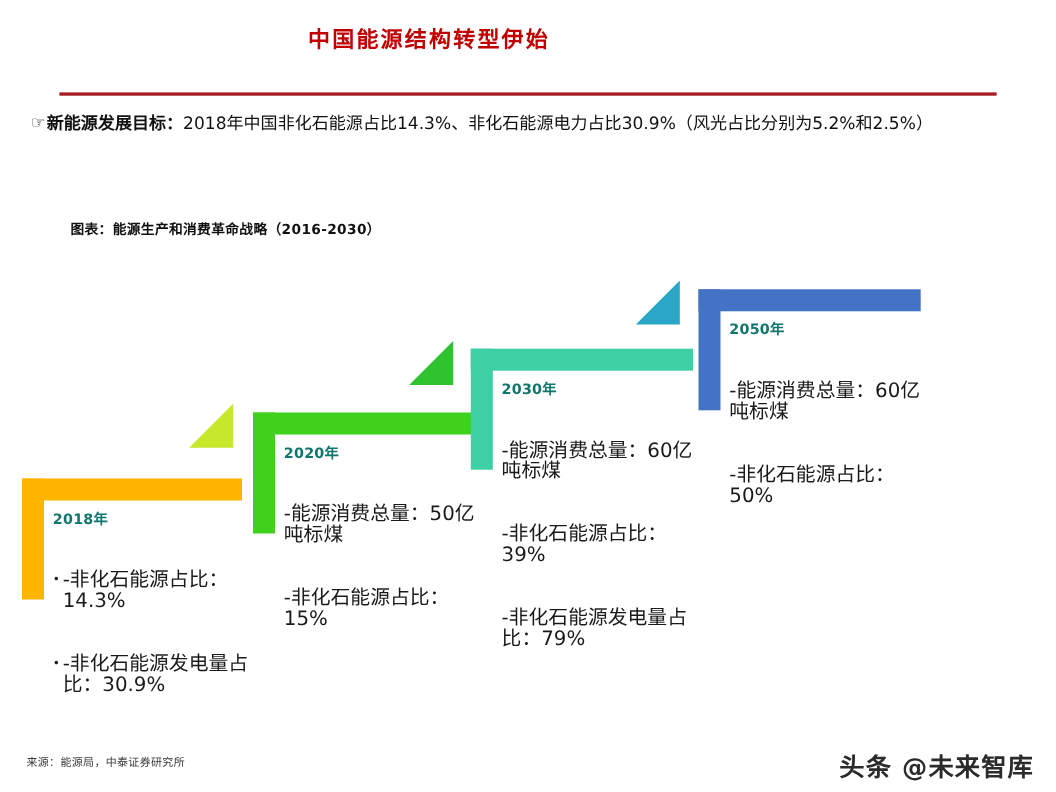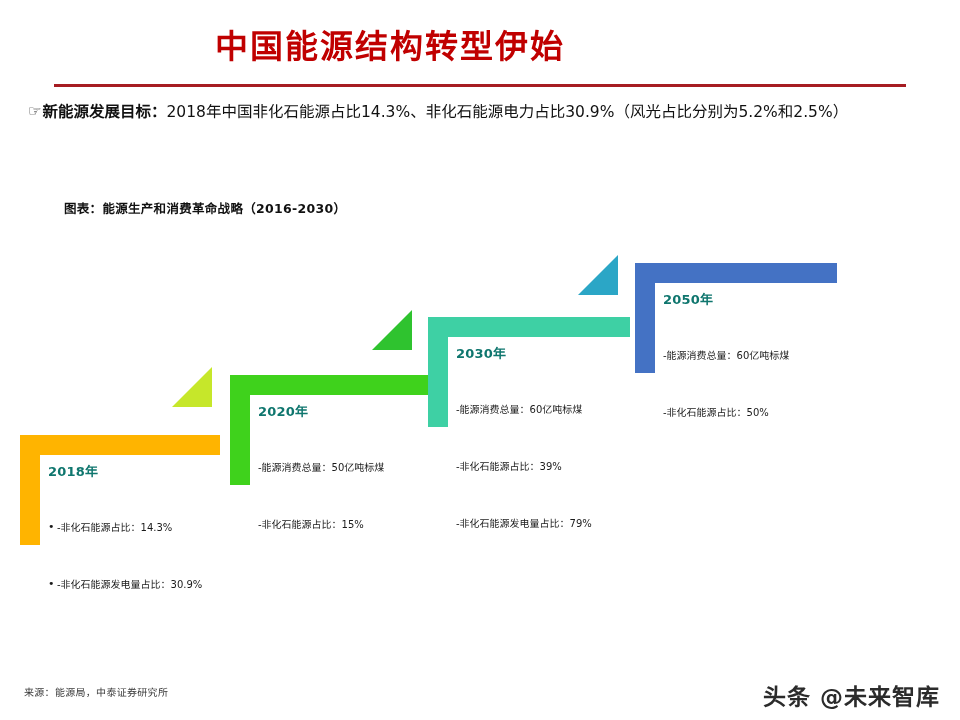--- a/index.html
+++ b/index.html
@@ -16,21 +16,21 @@
     color: #000000;
   }
 
   
   .slide-title {
     position: absolute;
     top: 20px;
     left: 0;
     width: 780px;
     text-align: center;
-    font-size: 33px;
+    font-size: 20px;
     font-weight: 700;
     letter-spacing: 2px;
     color: #C00000;
     font-family: Liberation Serif, serif;
     white-space: nowrap;
   }
   .title-rule {
     position: absolute;
     top: 84px;
     left: 54px;
@@ -114,21 +114,21 @@
     color: #0f766e;
     margin-bottom: 9px;
     letter-spacing: 0.2px;
   }
   .step-list {
     list-style: none;
     margin: 0;
     padding: 0;
   }
   .step-list li {
-    font-size: 10px;
+    font-size: 18px;
     line-height: 19px;
     color: #1a1a1a;
     margin-bottom: 9px;
     position: relative;
     margin-top: 38px;
   }
   .step-list.has-dot li {
     padding-left: 9px;
   }
   .step-list.has-dot li::before {

